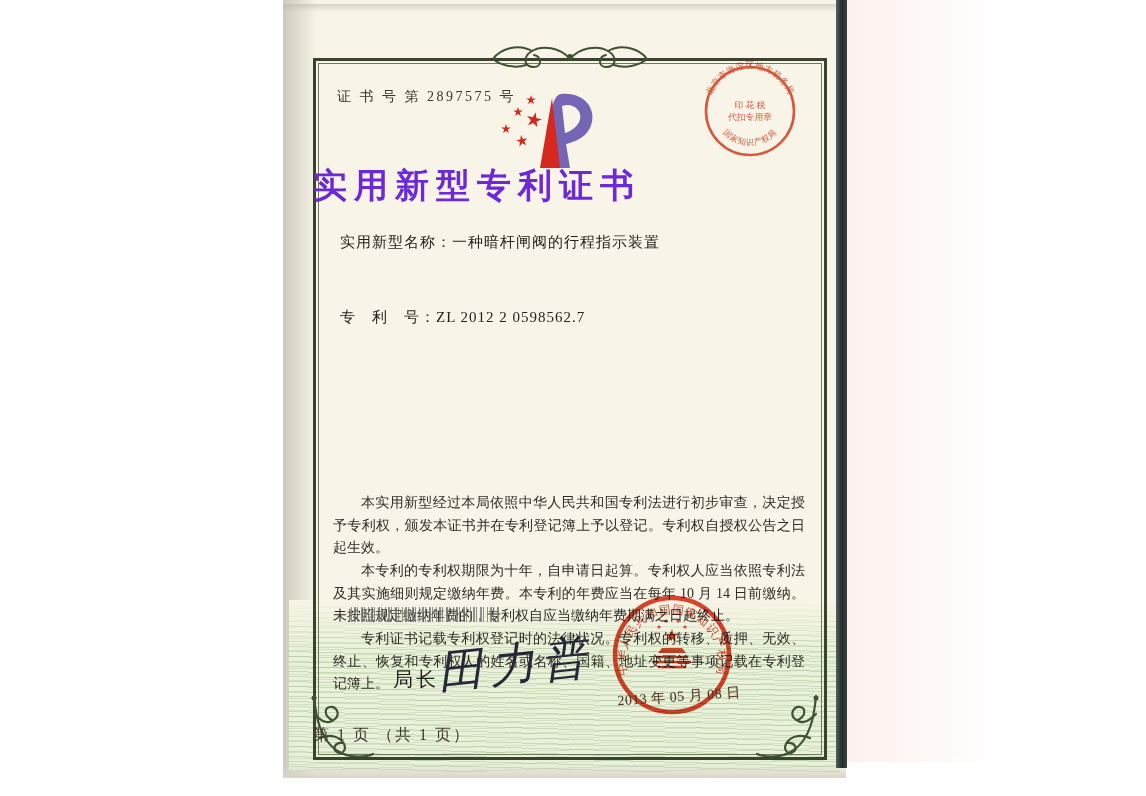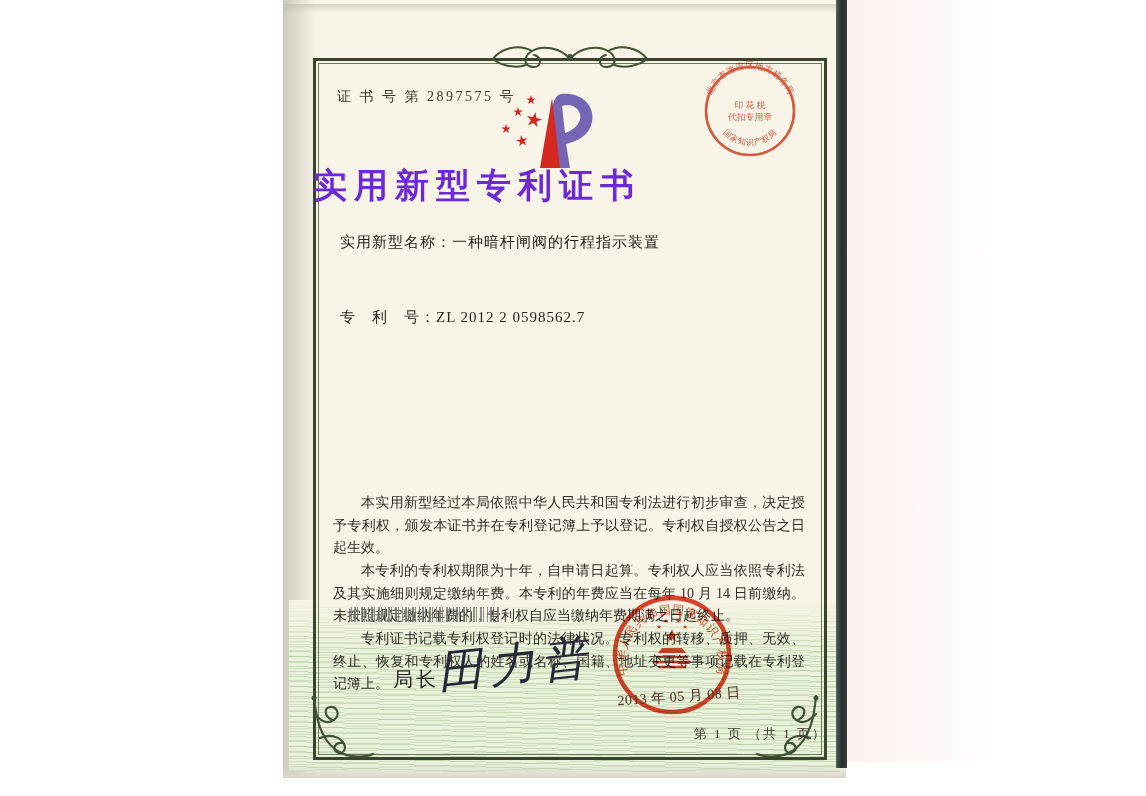--- a/index.html
+++ b/index.html
@@ -100,22 +100,22 @@
     opacity:.75;
   }
 
   .signer-label{
     position:absolute;left:110px;top:666px;
     font-size:20px;letter-spacing:3px;color:#23211b;
   }
   .signature{position:absolute;left:148px;top:622px;width:170px;height:86px;}
 
   .page-footer{
-    position:absolute;left:30px;top:725px;width:514px;text-align:right;
-    font-size:13px;letter-spacing:2px;color:#3c382e;
+    position:absolute;left:30px;top:725px;width:514px;text-align:left;
+    font-size:16px;letter-spacing:2px;color:#3c382e;
   }
 
   
   .cnipa-seal{position:absolute;left:328px;top:594px;width:122px;height:122px;mix-blend-mode:multiply;opacity:.94;}
   .cnipa-date{
     position:absolute;left:330px;top:688px;width:132px;text-align:center;
     font-size:14px;color:#4e382a;transform:rotate(-4deg);letter-spacing:.5px;
     text-shadow:0 0 1px rgba(150,50,30,.35);
   }
   .tax-seal{position:absolute;left:416px;top:60px;width:102px;height:102px;mix-blend-mode:multiply;opacity:.9;}

